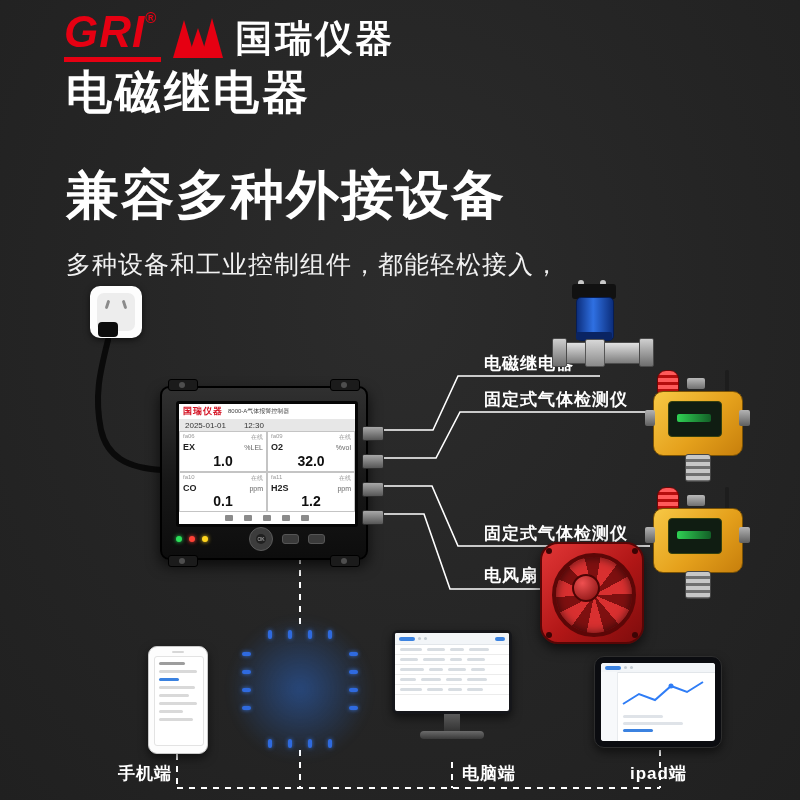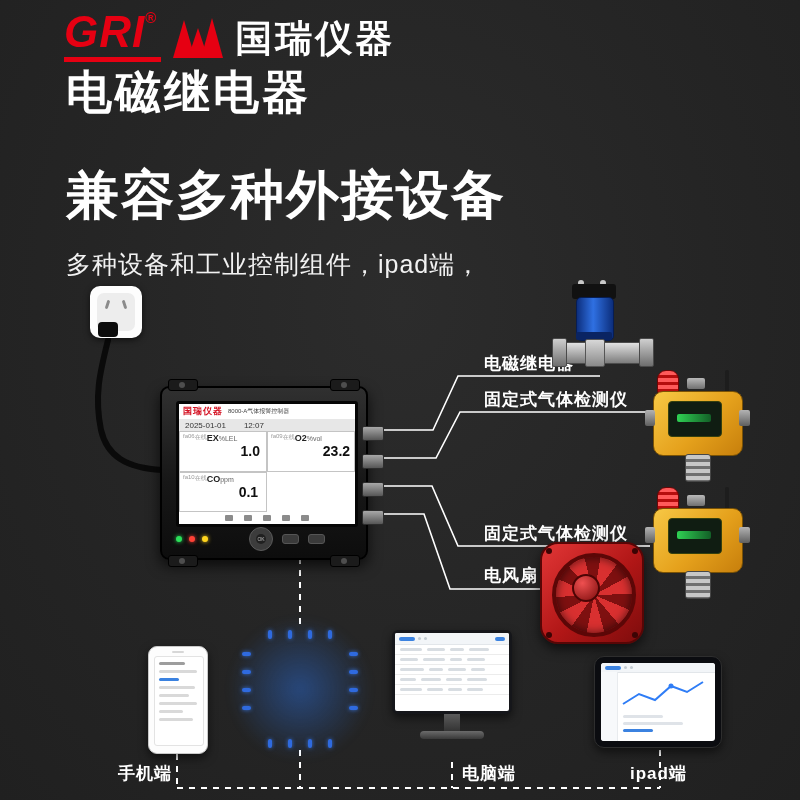--- a/index.html
+++ b/index.html
@@ -35,21 +35,21 @@
   .ear{position:absolute;width:28px;height:10px;background:#1b1b1b;border:1px solid #000;border-radius:3px;}
   .ear .screw{position:absolute;left:10px;top:2px;width:6px;height:6px;border-radius:50%;background:#4e4e4e;}
   .dev-screen{position:absolute;left:14px;top:13px;width:176px;height:120px;background:#fff;
     border:3px solid #060606;border-radius:3px;overflow:hidden;display:flex;flex-direction:column;}
   .scr-head{height:15px;display:flex;align-items:center;gap:5px;padding:0 4px;background:#fff;}
   .scr-brand{color:#d41021;font-size:9px;font-weight:800;letter-spacing:1px;}
   .scr-model{color:#444;font-size:6px;}
   .scr-info{height:12px;background:#e7e7e7;display:flex;align-items:center;gap:18px;padding:0 6px;
     color:#333;font-size:8px;}
   .scr-grid{flex:1;display:grid;grid-template-columns:1fr 1fr;grid-template-rows:1fr 1fr;}
-  .cell{border:1px solid #c4c4c4;padding:1px 3px;display:flex;flex-direction:row;}
+  .cell{border:1px solid #c4c4c4;padding:1px 3px;display:flex;flex-direction:column;}
   .cell-top{display:flex;justify-content:space-between;color:#9a9a9a;font-size:6px;}
   .cell-mid{display:flex;justify-content:space-between;align-items:baseline;}
   .gas{color:#222;font-size:9px;font-weight:700;}
   .unit{color:#666;font-size:7px;}
   .cell-val{flex:1;display:flex;align-items:center;justify-content:center;color:#0f0f0f;
     font-size:14px;font-weight:800;}
   .scr-foot{height:12px;display:flex;align-items:center;justify-content:center;gap:11px;background:#fff;}
   .foot-ic{width:8px;height:6px;background:#8b8b8b;border-radius:1px;}
   .dev-controls{position:absolute;left:14px;top:138px;width:176px;height:26px;display:flex;align-items:center;}
   .led{width:6px;height:6px;border-radius:50%;margin-right:7px;}
@@ -174,21 +174,21 @@
     <div class="logo-gri"><span>GRI</span><span class="logo-reg">®</span></div>
     <svg class="logo-mark" viewBox="0 0 54 46">
       <path d="M2 44 L13 6 L24 44 Z" fill="#e60012"></path>
       <path d="M17 44 L27 14 L37 44 Z" fill="#e60012"></path>
       <path d="M30 44 L41 4 L52 44 Z" fill="#e60012"></path>
     </svg>
     <div class="logo-cn">国瑞仪器</div>
   </div>
   <div class="abs h1">电磁继电器</div>
   <div class="abs h2">兼容多种外接设备</div>
-  <div class="abs para" style="top:248px;">多种设备和工业控制组件，ipad端，</div>
+  <div class="abs para" style="top:248px;">多种设备和工业控制组件，都能轻松接入，</div>
 
   <svg class="abs overlay">
     <path d="M108 340 C 100 372 94 396 101 430 C 107 456 126 468 162 470" stroke="#0a0a0a" stroke-width="6" fill="none" stroke-linecap="round"></path>
     <path d="M382 430 L433 430 L458 376 L600 376" stroke="#ffffff" stroke-width="1.6" fill="none"></path>
     <path d="M382 458 L436 458 L460 412 L650 412" stroke="#ffffff" stroke-width="1.6" fill="none"></path>
     <path d="M382 486 L432 486 L458 546 L650 546" stroke="#ffffff" stroke-width="1.6" fill="none"></path>
     <path d="M382 514 L424 514 L450 589 L552 589" stroke="#ffffff" stroke-width="1.6" fill="none"></path>
     <path d="M300 558 L300 628" stroke="#ffffff" stroke-width="2" stroke-dasharray="6 6" fill="none"></path>
     <path d="M177 754 L177 788" stroke="#ffffff" stroke-width="2" stroke-dasharray="6 6" fill="none"></path>
     <path d="M300 750 L300 788" stroke="#ffffff" stroke-width="2" stroke-dasharray="6 6" fill="none"></path>
@@ -219,21 +219,21 @@
         <div class="screw"></div>
       </div>
 
     <div class="dev-screen">
       <div class="scr-head">
         <span class="scr-brand">国瑞仪器</span>
         <span class="scr-model">8000-A气体报警控制器</span>
       </div>
       <div class="scr-info">
         <span>2025-01-01</span>
-        <span>12:07</span>
+        <span>12:30</span>
       </div>
       <div class="scr-grid">
         <div class="cell">
           <div class="cell-top">
               <span>fa06</span>
               <span>在线</span>
             </div>
           <div class="cell-mid">
               <span class="gas">EX</span>
               <span class="unit">%LEL</span>
@@ -242,32 +242,43 @@
         </div>
         <div class="cell">
           <div class="cell-top">
               <span>fa09</span>
               <span>在线</span>
             </div>
           <div class="cell-mid">
               <span class="gas">O2</span>
               <span class="unit">%vol</span>
             </div>
-          <div class="cell-val">23.2</div>
+          <div class="cell-val">32.0</div>
         </div>
         <div class="cell">
           <div class="cell-top">
               <span>fa10</span>
               <span>在线</span>
             </div>
           <div class="cell-mid">
               <span class="gas">CO</span>
               <span class="unit">ppm</span>
             </div>
           <div class="cell-val">0.1</div>
+        </div>
+        <div class="cell">
+          <div class="cell-top">
+              <span>fa11</span>
+              <span>在线</span>
+            </div>
+          <div class="cell-mid">
+              <span class="gas">H2S</span>
+              <span class="unit">ppm</span>
+            </div>
+          <div class="cell-val">1.2</div>
         </div>
       </div>
       <div class="scr-foot">
         <div class="foot-ic"></div>
         <div class="foot-ic"></div>
         <div class="foot-ic"></div>
         <div class="foot-ic"></div>
         <div class="foot-ic"></div>
       </div>
     </div>

